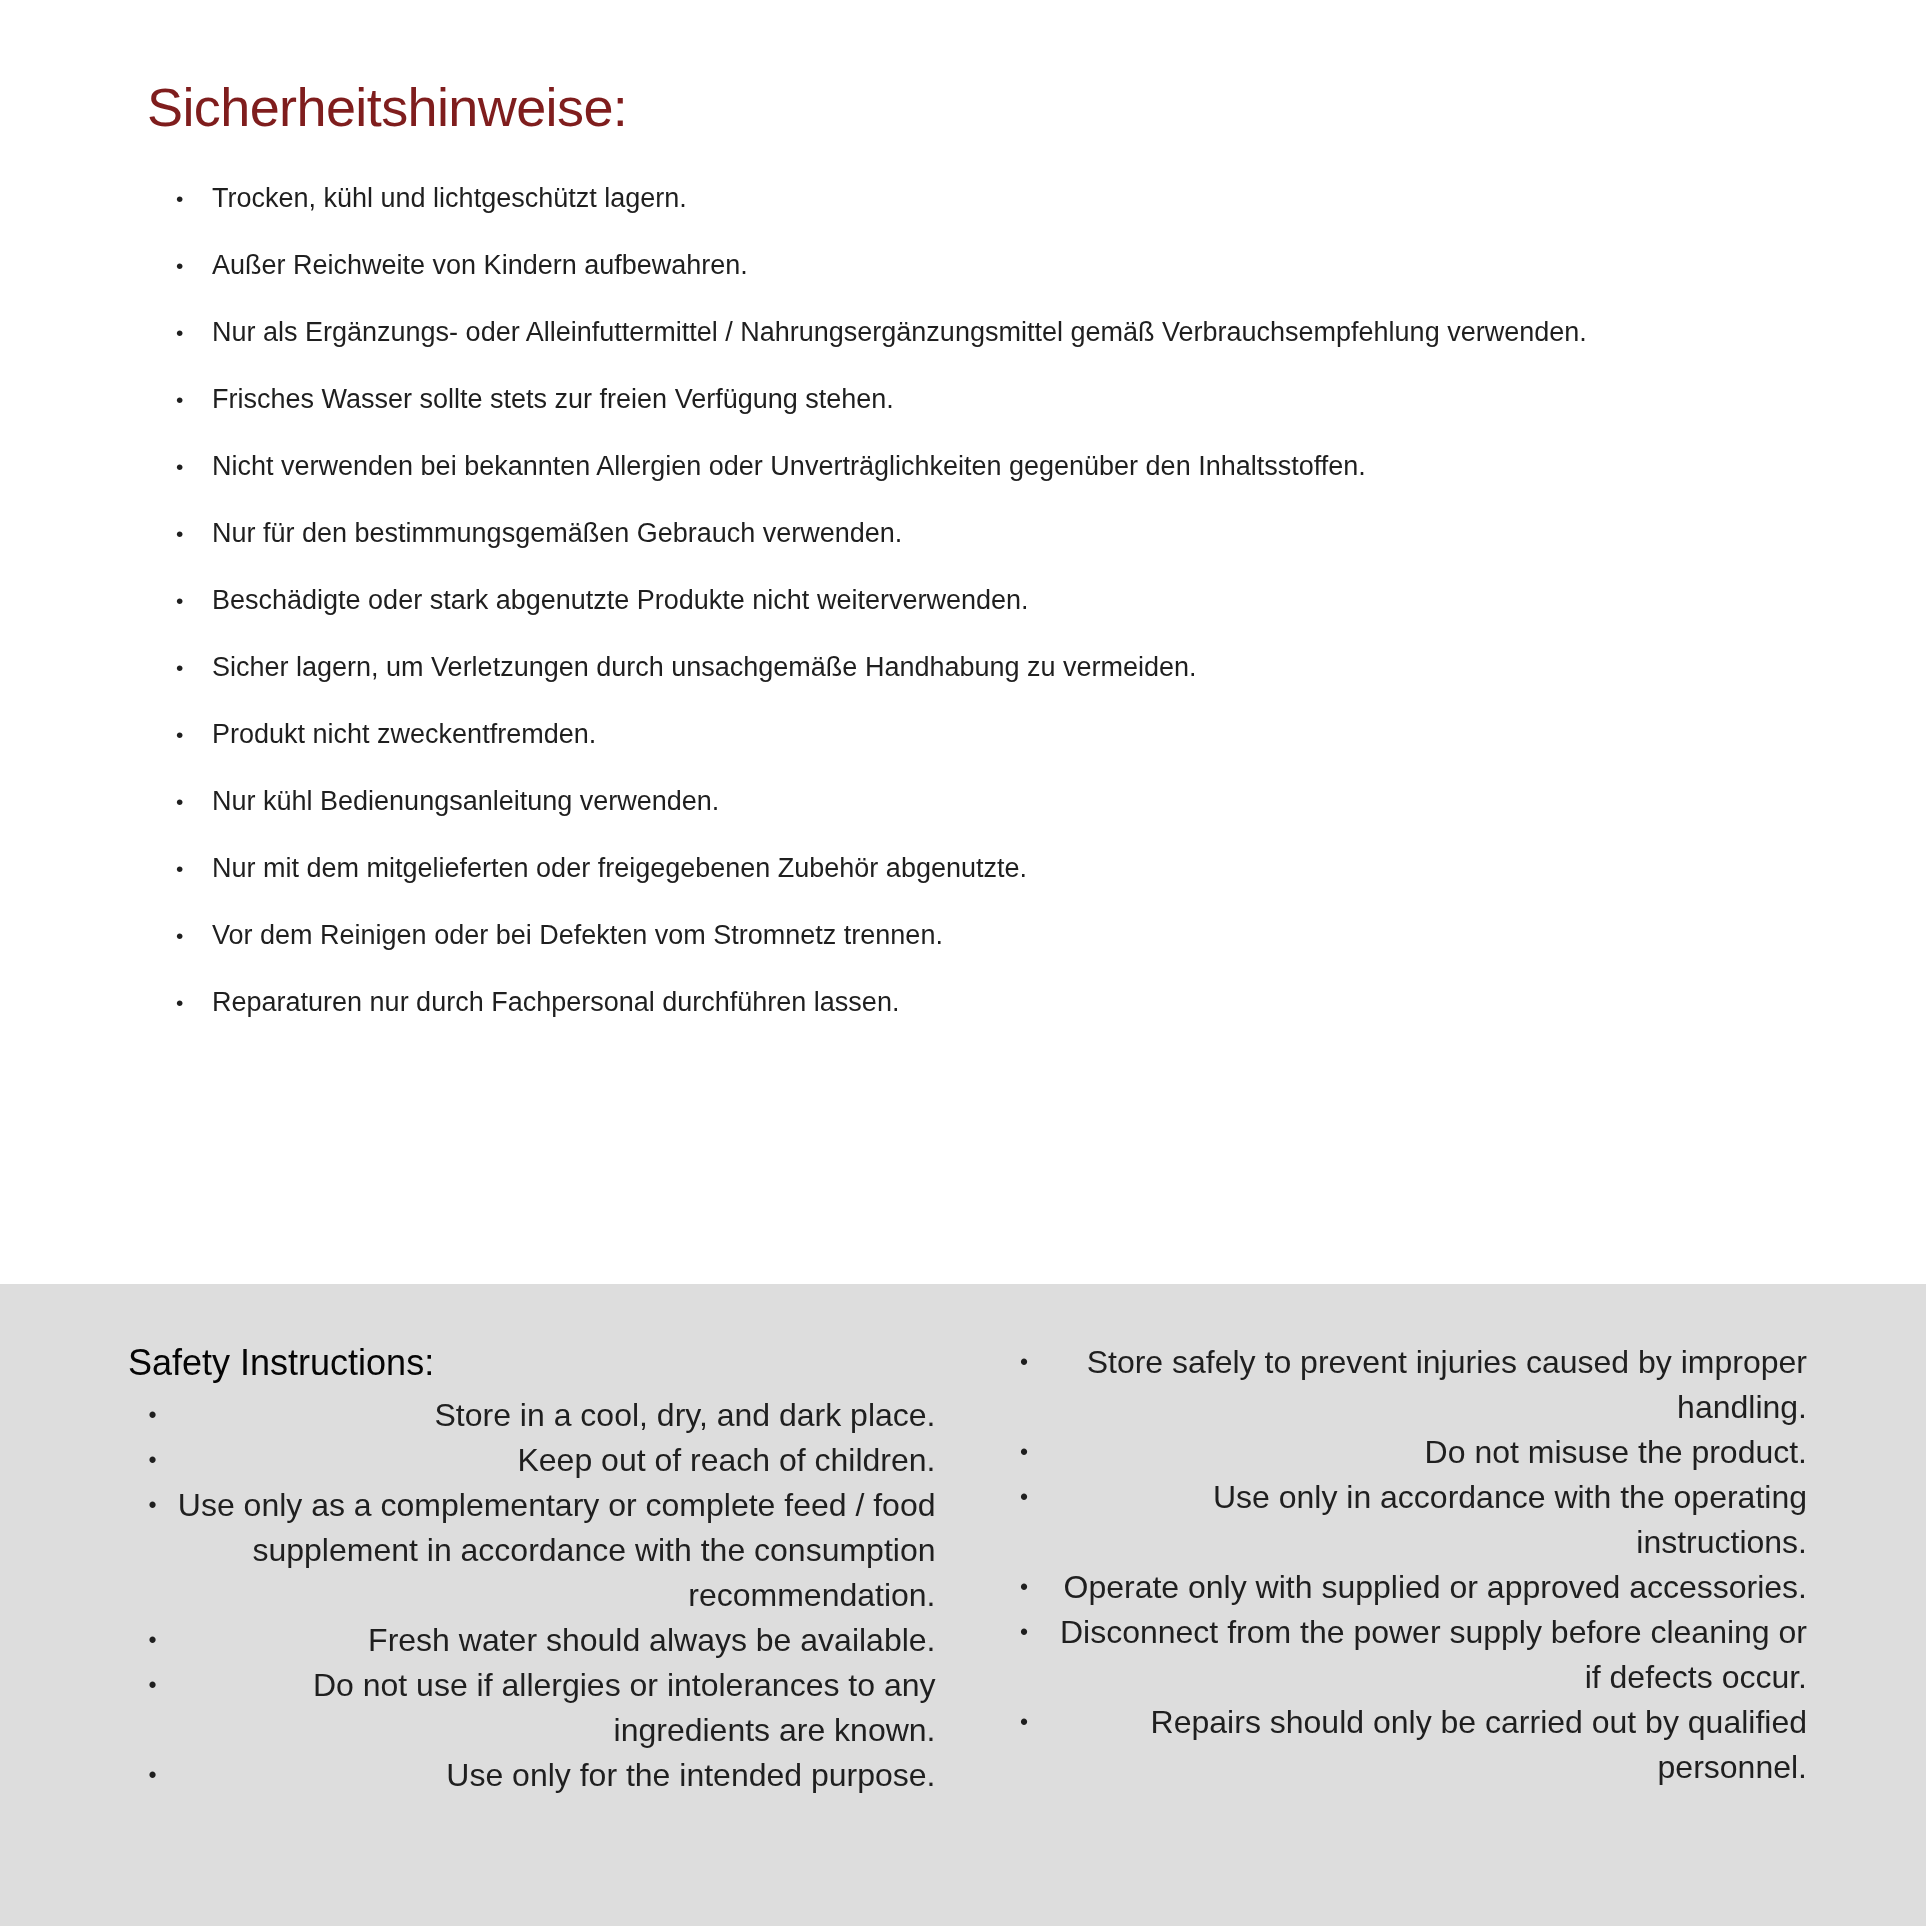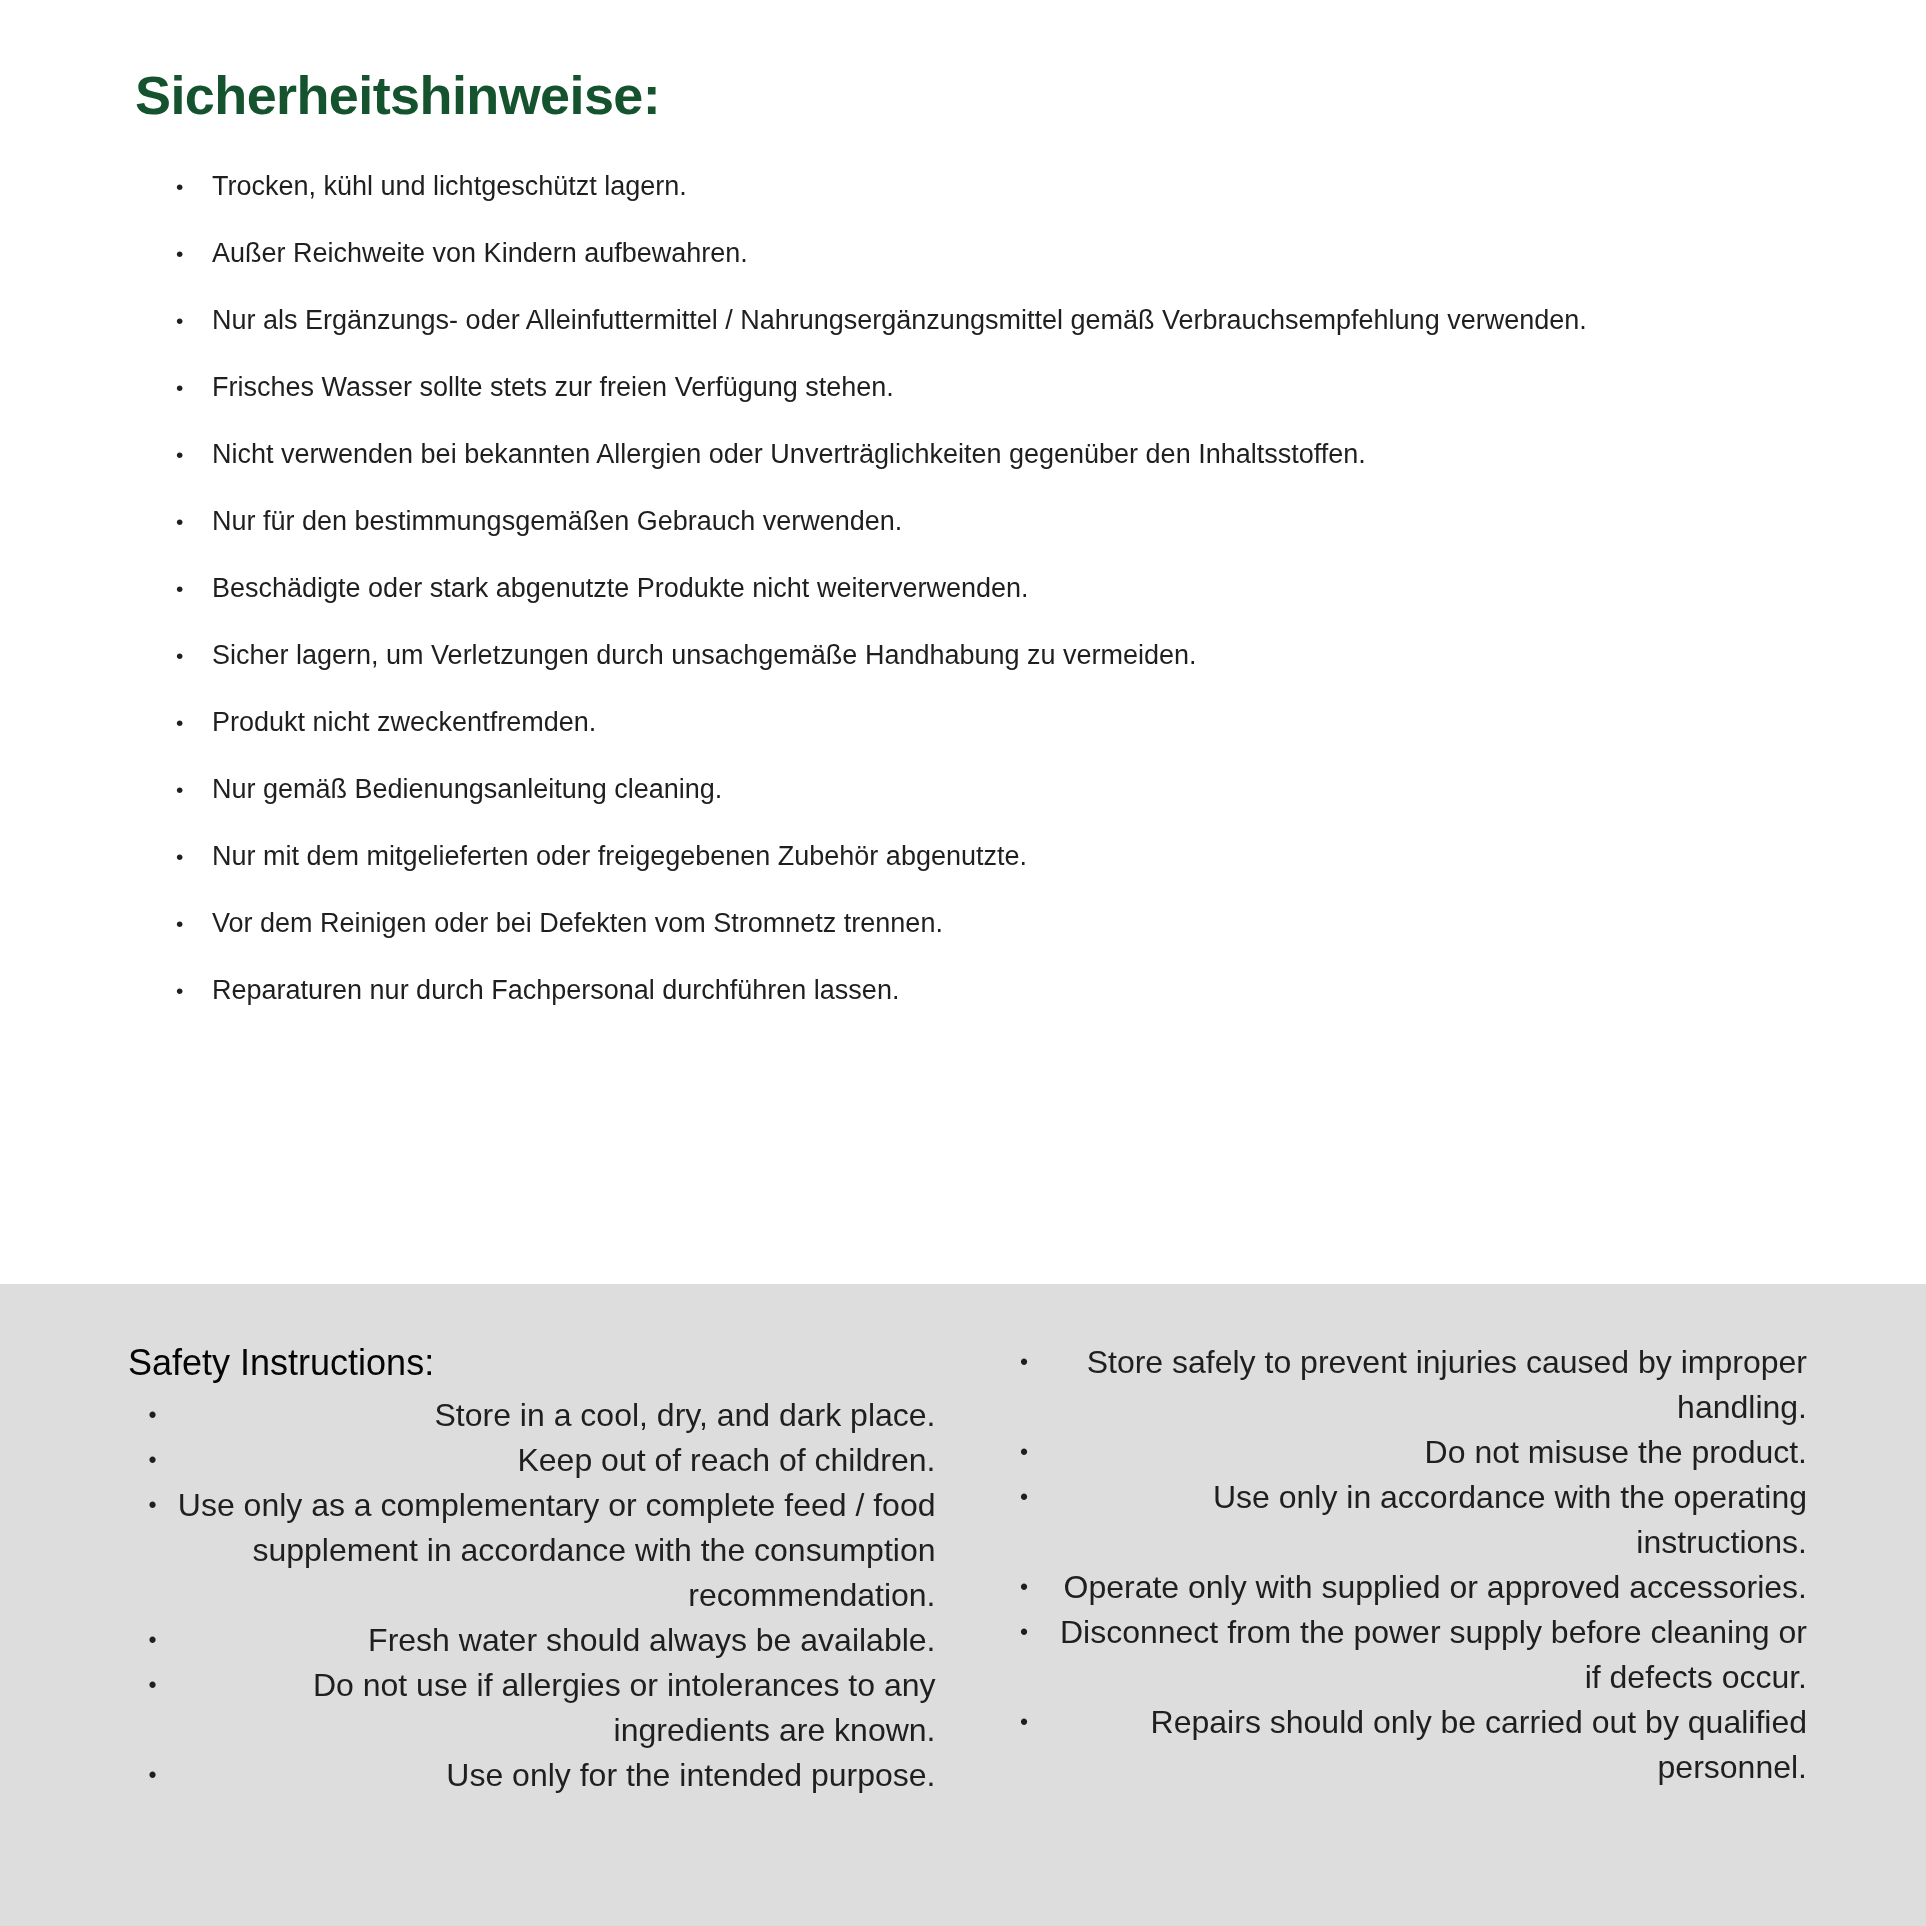--- a/index.html
+++ b/index.html
@@ -20,25 +20,25 @@
   
   .de-section {
     position: absolute;
     top: 0; left: 0; right: 0;
     height: 1284px;
     background: #ffffff;
     box-sizing: border-box;
     padding: 62px 64px 0 135px;
   }
   .de-title {
-    margin: 0;
+    margin: 12px;
     font-size: 54px;
     line-height: 67px;
-    font-weight: bold;
-    color: #14532d;
+    font-weight: normal;
+    color: #7f1d1d;
     letter-spacing: -0.6px;
   }
   .de-list {
     margin: 24.4px 0 0 37px;
     padding: 0;
     list-style: none;
     font-size: 27px;
     line-height: 67px;
     font-weight: 400;
     color: #1f1f1f;
@@ -113,21 +113,21 @@
 
     <li>Trocken, kühl und lichtgeschützt lagern.</li>
         <li>Außer Reichweite von Kindern aufbewahren.</li>
         <li>Nur als Ergänzungs- oder Alleinfuttermittel / Nahrungsergänzungsmittel gemäß Verbrauchsempfehlung verwenden.</li>
         <li>Frisches Wasser sollte stets zur freien Verfügung stehen.</li>
         <li>Nicht verwenden bei bekannten Allergien oder Unverträglichkeiten gegenüber den Inhaltsstoffen.</li>
         <li>Nur für den bestimmungsgemäßen Gebrauch verwenden.</li>
         <li>Beschädigte oder stark abgenutzte Produkte nicht weiterverwenden.</li>
         <li>Sicher lagern, um Verletzungen durch unsachgemäße Handhabung zu&nbsp;vermeiden.</li>
         <li>Produkt nicht zweckentfremden.</li>
-        <li>Nur gemäß Bedienungsanleitung cleaning.</li>
+        <li>Nur kühl Bedienungsanleitung verwenden.</li>
         <li>Nur mit dem mitgelieferten oder freigegebenen Zubehör abgenutzte.</li>
         <li>Vor dem Reinigen oder bei Defekten vom Stromnetz trennen.</li>
         <li>Reparaturen nur durch Fachpersonal durchführen lassen.</li>
       </ul>
   </section>
 
   <section class="en-section" style="background: rgb(221, 221, 221);">
     <div class="en-col-left">
       <h2 class="en-title">Safety Instructions:</h2>
       <ul class="en-list">

